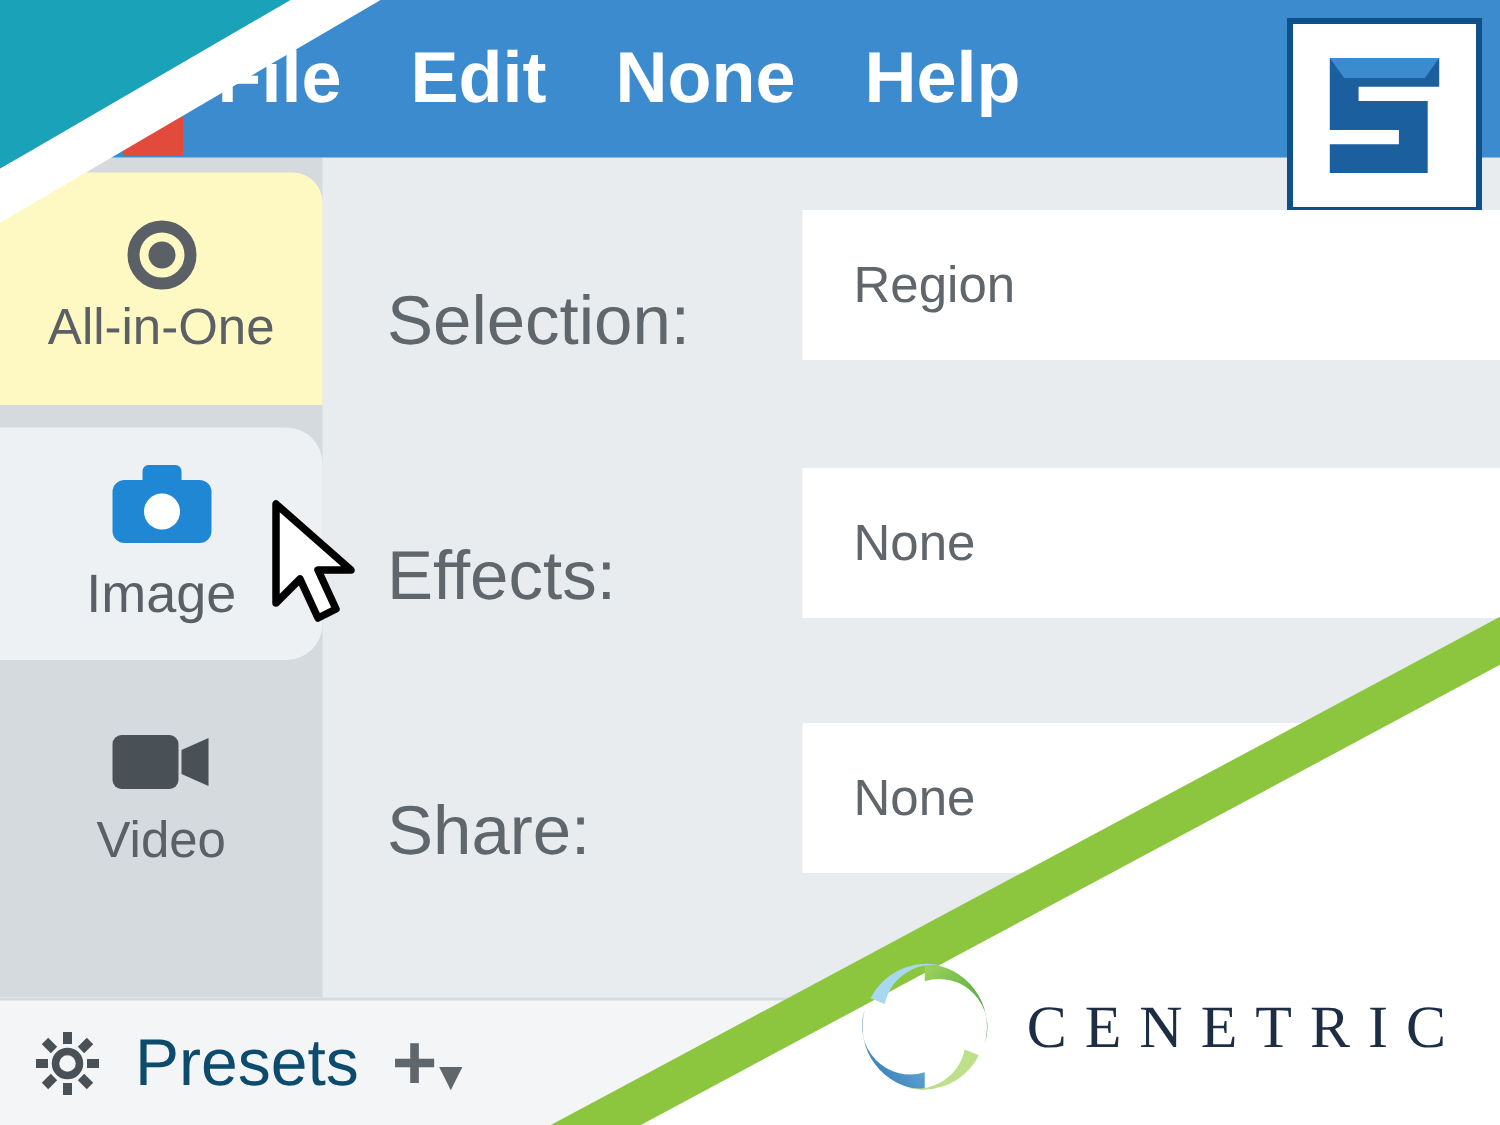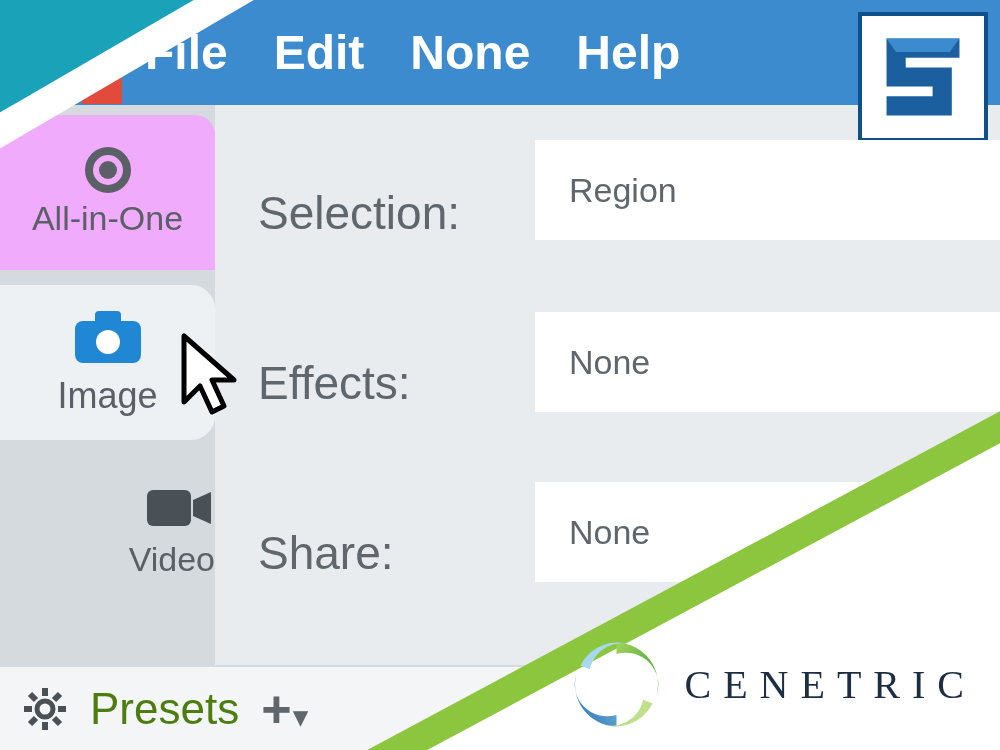--- a/index.html
+++ b/index.html
@@ -44,23 +44,23 @@
   }
   .snagit-logo svg { width: 96px; height: 96px; }
 
   
   .tab {
     position: absolute; left: 0; width: 215px; height: 155px;
     display: flex; flex-direction: column; align-items: center; justify-content: center;
     gap: 6px; cursor: pointer;
   }
   .tab .tab-label { font-size: 34px; color: #5a6066; }
-  .tab-all   { top: 115px; background: #f0abfc; border-top-right-radius: 20px; }
+  .tab-all   { top: 115px; background: #fef9c3; border-top-right-radius: 20px; }
   .tab-image { top: 285px; background: #edf1f3; border-top-right-radius: 24px; border-bottom-right-radius: 24px; }
-  .tab-video { top: 455px; background: transparent; align-items: flex-end; }
+  .tab-video { top: 455px; background: transparent; }
   .tab-image .tab-label { font-size: 36px; }
 
   
   .icon-allinone {
     width: 46px; height: 46px; border: 8px solid #5a6066; border-radius: 50%;
     display: flex; align-items: center; justify-content: center;
   }
   .icon-allinone::after { content: ""; width: 18px; height: 18px; background: #5a6066; border-radius: 50%; }
 
   .icon-camera svg { width: 70px; height: 56px; }
@@ -92,21 +92,21 @@
   .prop-field.share     { top: 482px; }
 
   
   .bottom-bar {
     position: absolute; left: 0; right: 0; bottom: 0; height: 85px;
     background: #f3f5f6;
     display: flex; align-items: center; gap: 22px; padding-left: 22px;
     border-top: 2px solid #d4dadd;
   }
   .gear-icon svg { width: 46px; height: 46px; display:block; }
-  .presets-label { font-size: 44px; color: #4d7c0f; text-align: center; }
+  .presets-label { font-size: 44px; color: #0c4a6e; text-align: center; }
   .plus-drop {
     display: flex; align-items: center; gap: 2px;
     font-size: 52px; color: #5f666c; font-weight: 600; cursor: pointer;
     line-height: 1;
   }
   .plus-drop .caret { font-size: 28px; transform: translateY(8px); }
 
   
   .white-triangle {
     position: absolute; right: 0; bottom: 0;

